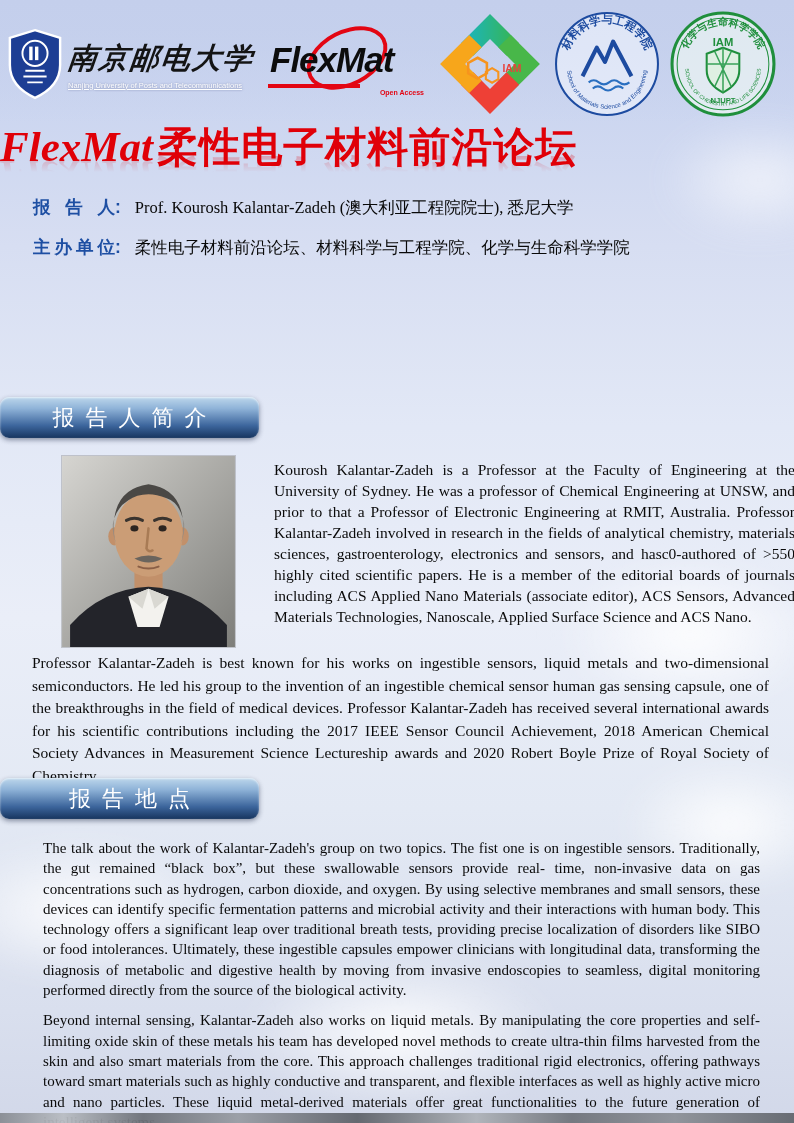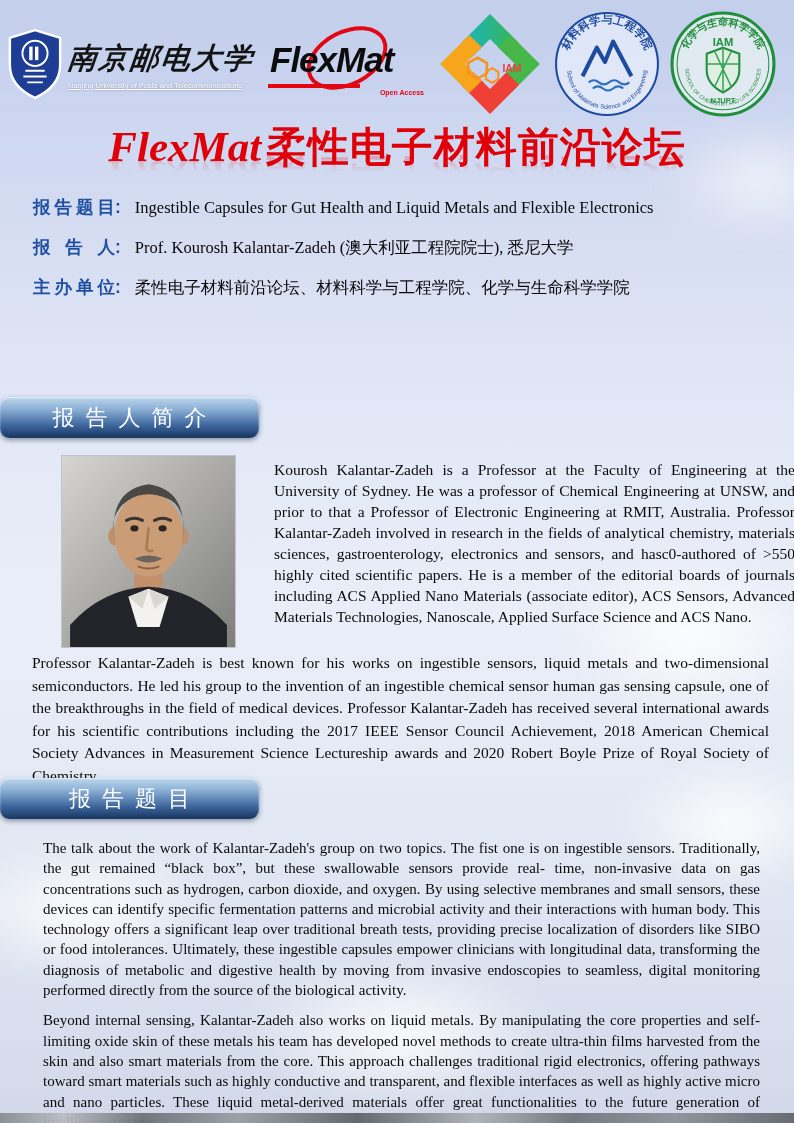--- a/index.html
+++ b/index.html
@@ -16,21 +16,21 @@
   .njupt-cn{font-family:"Liberation Serif",serif;font-style:italic;font-weight:700;font-size:29px;color:#141414;letter-spacing:2px;white-space:nowrap;transform:skewX(-6deg);}
   .njupt-en{font-size:7.5px;color:#ffffff;text-shadow:0 0 2px rgba(80,90,140,.6);white-space:nowrap;margin-top:2px;text-decoration:underline;}
   .flexmat{position:relative;width:158px;height:64px;}
   .flexmat-word{position:absolute;left:2px;top:8px;font-size:35px;font-weight:900;font-style:italic;color:#0c0c0c;letter-spacing:-1px;white-space:nowrap;}
   .flexmat-ellipse{position:absolute;left:36px;top:-2px;width:78px;height:48px;border:4px solid #e30613;border-radius:50%;transform:rotate(-27deg);}
   .flexmat-bar{position:absolute;left:0;bottom:8px;width:92px;height:4px;background:#e30613;}
   .flexmat-oa{position:absolute;right:2px;bottom:0;font-size:7px;color:#e30613;font-weight:700;}
   .seal{flex:0 0 auto;}
 
   
-  .title{position:absolute;top:124px;left:0;width:100%;text-align:center;}
+  .title{position:absolute;top:124px;left:0;width:100%;}
   .title-inner{display:inline-block;line-height:1.05;
     -webkit-box-reflect:below -16px linear-gradient(transparent 58%,rgba(0,0,0,.30));}
   .title-latin{font-family:"Liberation Serif",serif;font-style:italic;font-weight:700;font-size:43px;}
   .title-cn{font-family:"Liberation Sans",sans-serif;font-weight:800;font-size:41px;letter-spacing:1px;}
 
   
   .info{position:absolute;top:196px;left:33px;right:24px;}
   .info-row{margin-bottom:17px;line-height:23px;white-space:nowrap;}
   .info-label{display:inline-block;width:82px;font-weight:800;font-size:17.5px;text-align:justify;text-align-last:justify;-moz-text-align-last:justify;vertical-align:bottom;}
   .info-colon{font-weight:800;font-size:17.5px;margin-right:14px;}
@@ -145,23 +145,20 @@
   </div>
 
   <div class="title">
     <div class="title-inner" style="color:#e00008;">
       <span class="title-latin">FlexMat</span>
       <span class="title-cn">柔性电子材料前沿论坛</span>
     </div>
   </div>
 
   <div class="info">
-    <div class="info-row">
-      <span class="info-label" style="color:#1e4fa3;">报告题目</span><span class="info-colon" style="color:#1e4fa3;">:</span><span class="info-value">Ingestible Capsules for Gut Health and Liquid Metals and Flexible Electronics</span>
-    </div>
     <div class="info-row">
       <span class="info-label" style="color:#1e4fa3;">报告人</span><span class="info-colon" style="color:#1e4fa3;">:</span><span class="info-value">Prof. Kourosh Kalantar-Zadeh (澳大利亚工程院院士), 悉尼大学</span>
     </div>
     <div class="info-row">
       <span class="info-label" style="color:#1e4fa3;">主办单位</span><span class="info-colon" style="color:#1e4fa3;">:</span><span class="info-value">柔性电子材料前沿论坛、材料科学与工程学院、化学与生命科学学院</span>
     </div>
   </div>
 
   <div class="btn-wrap" style="top:397px;">
     <div class="section-btn">报告人简介</div>
@@ -191,21 +188,21 @@
     <ellipse cx="100" cy="72" rx="4" ry="3" fill="#2b2420"></ellipse>
     <path d="M86,72 L84,92 Q86,96 90,94" stroke="#a87b55" stroke-width="2.5" fill="none" stroke-linecap="round"></path>
     <path d="M72,102 Q86,96 100,102 Q86,110 72,102 Z" fill="#6a645d"></path>
     <path d="M76,110 Q86,114 96,110" stroke="#8a5f46" stroke-width="2" fill="none" stroke-linecap="round"></path>
   </svg>
 
   <div class="bio-p1">Kourosh Kalantar-Zadeh is a Professor at the Faculty of Engineering at the University of Sydney. He was a professor of Chemical Engineering at UNSW, and prior to that a Professor of Electronic Engineering at RMIT, Australia. Professor Kalantar-Zadeh involved in research in the fields of analytical chemistry, materials sciences, gastroenterology, electronics and sensors, and hasc0-authored of &gt;550 highly cited scientific papers. He is a member of the editorial boards of journals including ACS Applied Nano Materials (associate editor), ACS Sensors, Advanced Materials Technologies, Nanoscale, Applied Surface Science and ACS Nano.</div>
   <div class="bio-p2">Professor Kalantar-Zadeh is best known for his works on ingestible sensors, liquid metals and two-dimensional semiconductors. He led his group to the invention of an ingestible chemical sensor human gas sensing capsule, one of the breakthroughs in the field of medical devices. Professor Kalantar-Zadeh has received several international awards for his scientific contributions including the 2017 IEEE Sensor Council Achievement, 2018 American Chemical Society Advances in Measurement Science Lectureship awards and 2020 Robert Boyle Prize of Royal Society of Chemistry</div>
 
   <div class="btn-wrap" style="top:778px;">
-    <div class="section-btn">报告题目</div>
+    <div class="section-btn">报告地点</div>
   </div>
 
   <div class="abstract">
     <p>The talk about the work of Kalantar-Zadeh's group on two topics. The fist one is on ingestible sensors. Traditionally, the gut remained “black box”, but these swallowable sensors provide real- time, non-invasive data on gas concentrations such as hydrogen, carbon dioxide, and oxygen. By using selective membranes and small sensors, these devices can identify specific fermentation patterns and microbial activity and their interactions with human body. This technology offers a significant leap over traditional breath tests, providing precise localization of disorders like SIBO or food intolerances. Ultimately, these ingestible capsules empower clinicians with longitudinal data, transforming the diagnosis of metabolic and digestive health by moving from invasive endoscopies to seamless, digital monitoring performed directly from the source of the biological activity.</p>
     <p>Beyond internal sensing, Kalantar-Zadeh also works on liquid metals. By manipulating the core properties and self-limiting oxide skin of these metals his team has developed novel methods to create ultra-thin films harvested from the skin and also smart materials from the core. This approach challenges traditional rigid electronics, offering pathways toward smart materials such as highly conductive and transparent, and flexible interfaces as well as highly active micro and nano particles. These liquid metal-derived materials offer great functionalities to the future generation of intelligent systems</p>
   </div>
 
   <div class="skyline"></div>
 </div>
 

